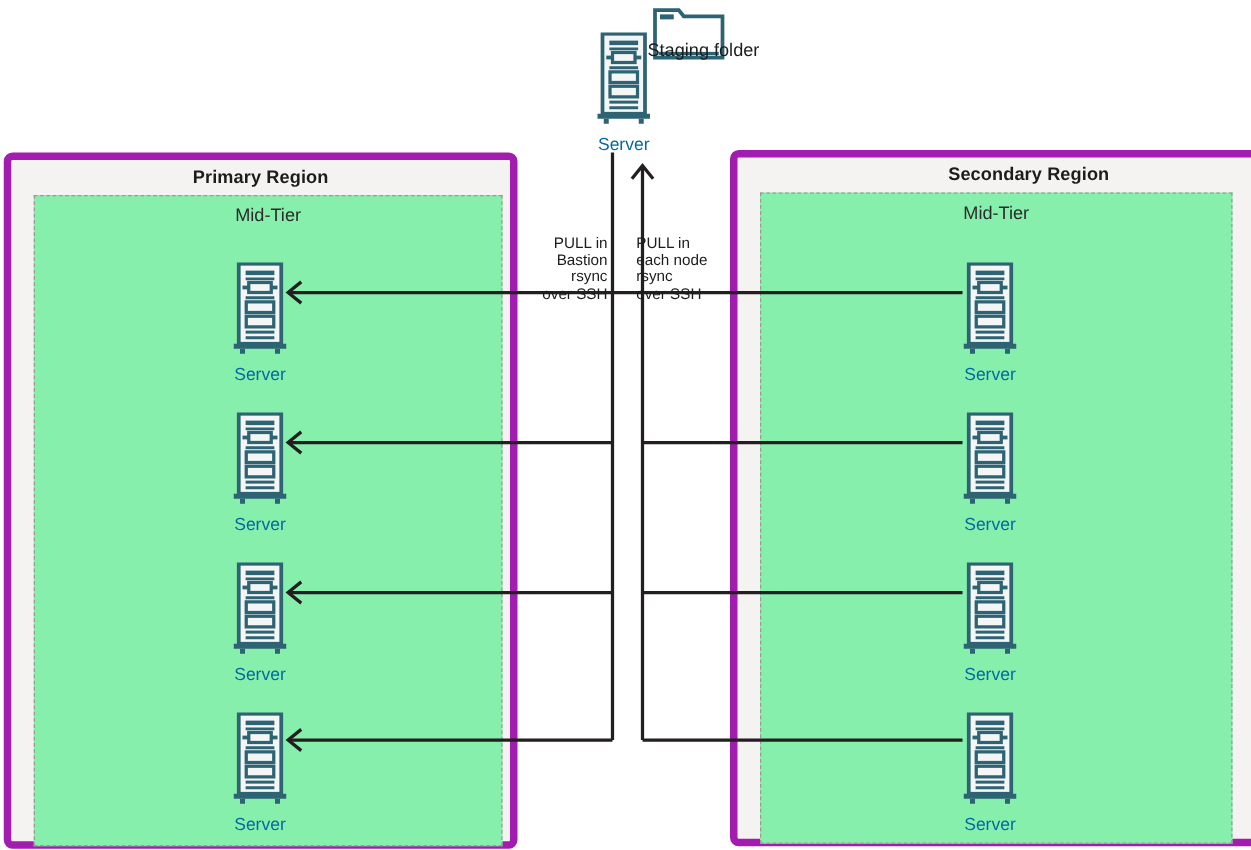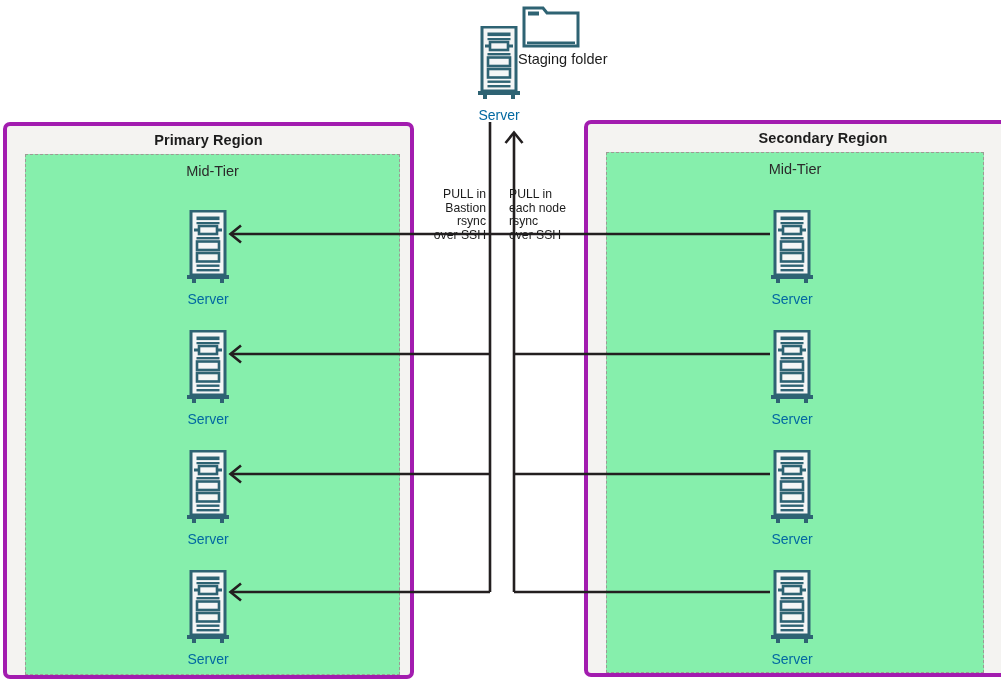--- a/index.html
+++ b/index.html
@@ -8,21 +8,21 @@
     background: #ffffff;
     font-family: "Liberation Sans", sans-serif;
     overflow: hidden;
   }
   #stage { position: relative; width: 1001px; height: 680px; }
 
   
   .region {
     position: absolute;
     background: #f4f3f1;
-    border: 4px solid #a21caf;
+    border: 6px solid #a21caf;
     border-radius: 7px;
   }
   .region-title {
     position: absolute; left: 0; right: 0; top: 6px;
     text-align: center;
     font-size: 14.5px; font-weight: bold; color: #1c1c1c;
     letter-spacing: 0.1px;
   }
   .tier {
     position: absolute;
@@ -129,21 +129,21 @@
     <div class="node-label">Server</div>
   </div>
 
   <div class="folder" style="left:521px; top:3px;">
     <svg width="60" height="48" viewBox="0 0 60 48">
       <path d="M3,5 L22,5 L26,10 L57,10 L57,43 L3,43 Z" fill="#ffffff" stroke="#2e6373" stroke-width="3" stroke-linejoin="miter"></path>
       <rect x="7" y="8.5" width="11" height="4" fill="#2e6373"></rect>
       <rect x="6" y="38.5" width="48" height="2.6" fill="#2e6373"></rect>
     </svg>
   </div>
-  <div class="folder-label" style="left:518px; top:51px; width:54px;">Staging
+  <div class="folder-label" style="left:518px; top:33px; width:54px;">Staging
 folder</div>
 
   <div class="ann right-al" style="left:421px; top:164px; width:65px;">PULL in
 Bastion
 rsync
 over SSH</div>
   <div class="ann left-al" style="left:509px; top:164px; width:80px;">PULL in
 each node
 rsync
 over SSH</div>

